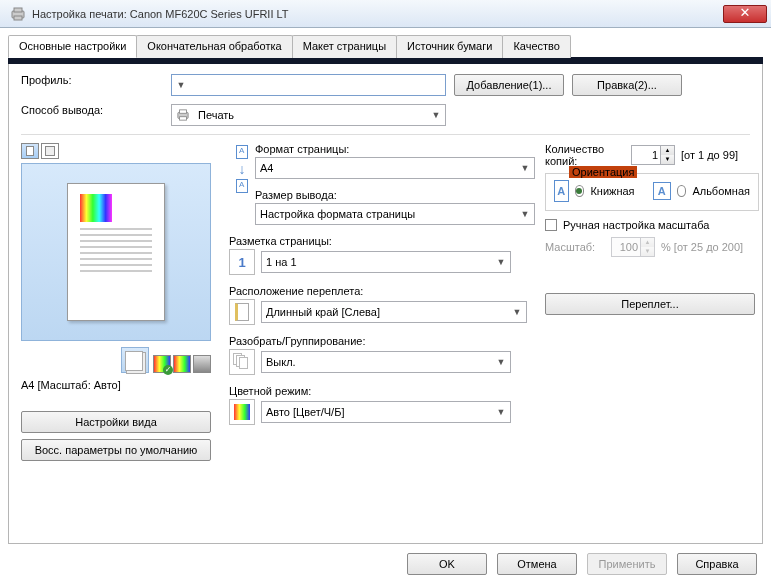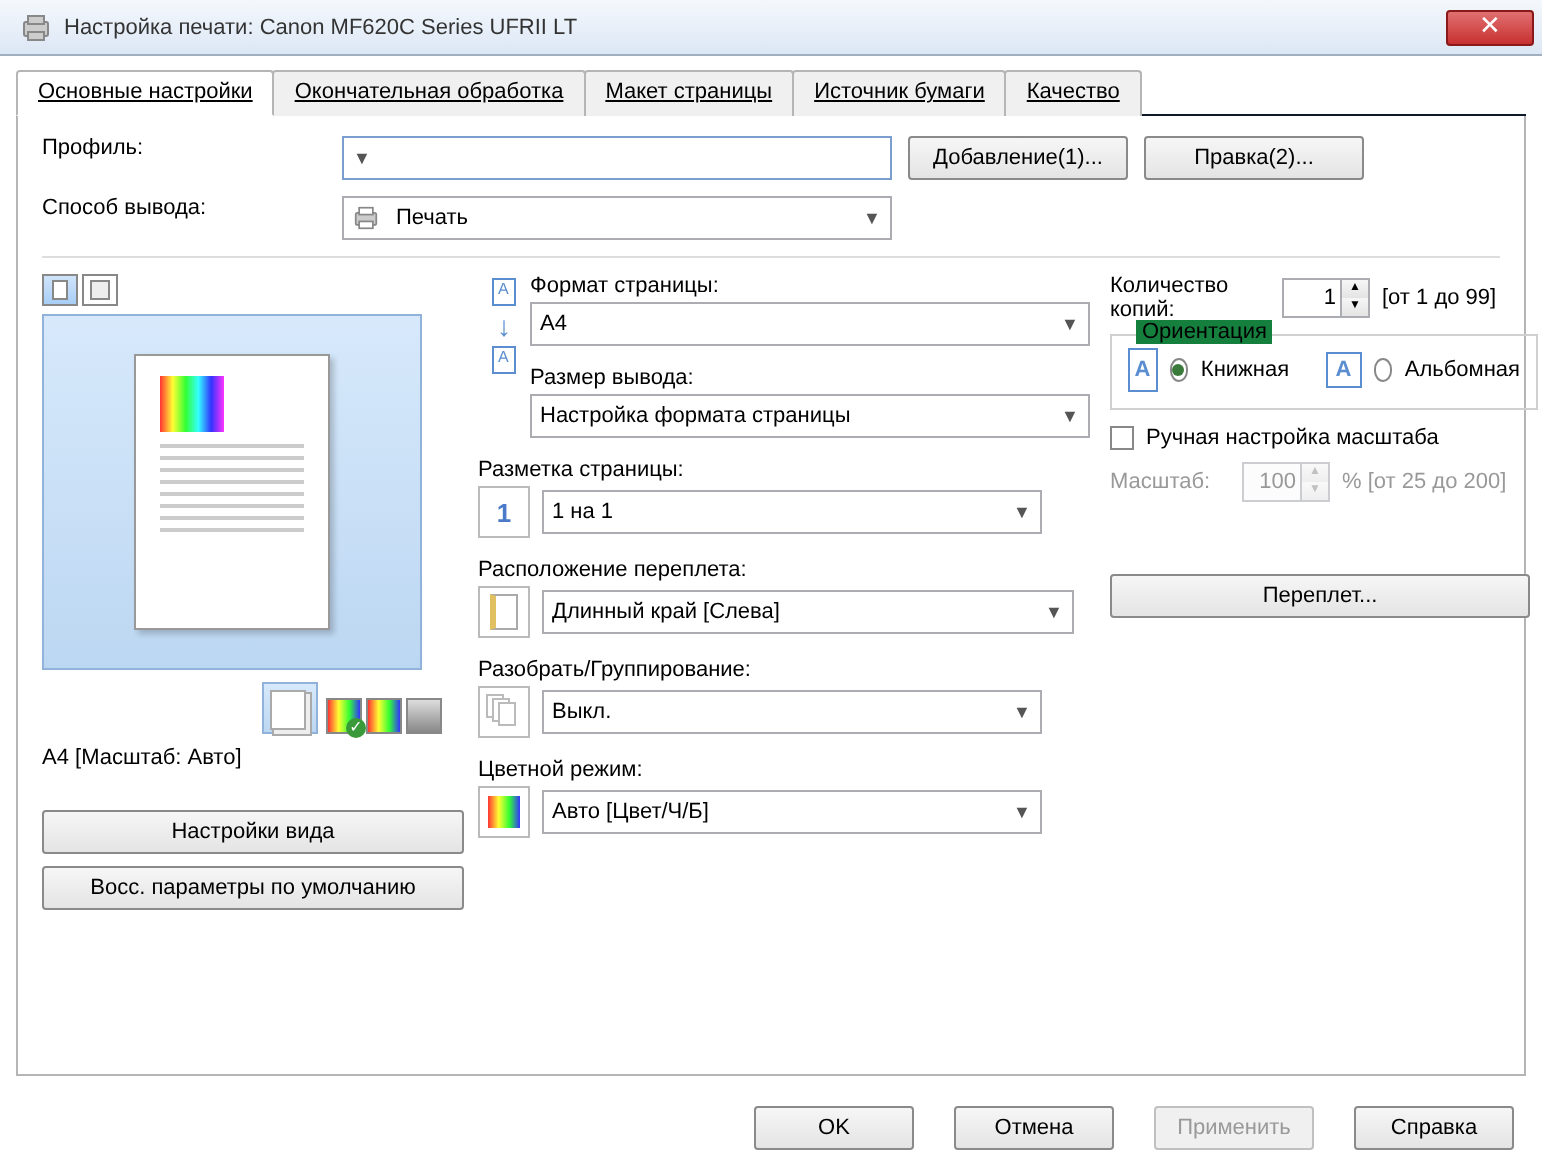--- a/index.html
+++ b/index.html
@@ -8,21 +8,21 @@
 
 .titlebar { height: 28px; background: linear-gradient(#f4f8fc, #dce7f5); border-bottom: 1px solid #a0b0c0; display: flex; align-items: center; padding: 0 4px; }
 .titlebar .printer-ico { width: 16px; height: 14px; margin: 0 6px; }
 .titlebar .title { flex: 1; color: #333; }
 .titlebar .close { width: 44px; height: 18px; background: linear-gradient(#e07070, #c83030); border: 1px solid #8a1a1a; border-radius: 2px; color: #fff; text-align: center; line-height: 14px; font-size: 13px; cursor: pointer; }
 
 
 .container { padding: 6px 8px 8px; }
 
 
-.tabs { display: flex; border-bottom: 1px solid #0f172a; text-decoration: underline; }
+.tabs { display: flex; border-bottom: 7px solid #0f172a; }
 .tab { padding: 4px 10px 5px; border: 1px solid #b5b5b5; border-bottom: none; background: #f0f0f0; margin-right: -1px; border-radius: 2px 2px 0 0; cursor: pointer; position: relative; top: 1px; }
 .tab.active { background: #fff; border-bottom: 1px solid #fff; z-index: 1; }
 
 
 .tabcontent { border: 1px solid #b5b5b5; border-top: none; padding: 10px 12px; height: 480px; background: #fff; }
 
 
 .row { display: flex; margin-bottom: 8px; }
 .label-col { width: 150px; }
 .control-col { flex: 1; display: flex; align-items: center; gap: 8px; }
@@ -35,21 +35,21 @@
 .profile-ico .sq { width: 6px; height: 8px; border: 1px solid #b060b0; }
 
 
 .dd { height: 22px; border: 1px solid #abadb3; background: #fff; display: flex; align-items: center; }
 .dd .ico { width: 22px; display: flex; align-items: center; justify-content: center; }
 .dd .txt { flex: 1; padding: 0 4px; }
 .dd .arrow { width: 18px; text-align: center; font-size: 9px; color: #555; }
 
 
 .btn { height: 22px; border: 1px solid #8a8a8a; background: linear-gradient(#f6f6f6,#e4e4e4); border-radius: 2px; padding: 0 10px; cursor: pointer; display: inline-flex; align-items: center; justify-content: center; min-width: 80px; }
-.btn.wide { width: 211px; }
+.btn.wide { width: 190px; }
 .btn.disabled { color: #999; border-color: #c0c0c0; background: #f0f0f0; }
 
 
 .main-area { display: flex; margin-top: 6px; }
 .preview-pane { width: 200px; }
 .settings-pane { flex: 1; padding-left: 18px; }
 .right-pane { width: 224px; padding-left: 10px; }
 
 
 .preview-top { display:flex; gap:2px; margin-bottom:4px; }
@@ -77,30 +77,30 @@
 .page-ico-sm::after { content:"A"; position:absolute; font-size:8px; color:#5a8ed0; left:2px; top:0; }
 .arrow-down-sm { font-size:14px; color:#5a8ed0; }
 
 
 .copies-row { display:flex; align-items:center; gap:6px; margin-bottom:6px; }
 .spin { width:44px; height:20px; border:1px solid #abadb3; display:flex; }
 .spin input { width:28px; border:none; text-align:right; padding-right:2px; font-size:11px; outline:none; }
 .spin .btns { width:16px; display:flex; flex-direction:column; }
 .spin .btns div { flex:1; border-left:1px solid #abadb3; background:linear-gradient(#f6f6f6,#e4e4e4); font-size:6px; text-align:center; line-height:8px; }
 .fieldset { border:1px solid #d0d0d0; padding:6px 8px 8px; margin-bottom:8px; position:relative; }
-.fieldset .legend { position:absolute; top:-8px; left:12px; background:#15803d; padding:0 3px; }
+.fieldset .legend { position:absolute; top:-8px; left:23px; background:#c2410c; padding:0 3px; }
 .orient-row { display:flex; align-items:center; gap:6px; }
 .orient-ico { width:20px; height:20px; border:1px solid #5a8ed0; background:#fff; display:flex; align-items:center; justify-content:center; color:#5a8ed0; font-weight:bold; font-size:11px; }
 .radio { width:12px; height:12px; border:1px solid #888; border-radius:50%; display:inline-flex; align-items:center; justify-content:center; }
 .radio.checked::after { content:""; width:6px; height:6px; background:#3a7a3a; border-radius:50%; }
 .chk { width:12px; height:12px; border:1px solid #888; display:inline-block; vertical-align:middle; }
 .scale-row { display:flex; align-items:center; gap:6px; color:#999; margin-top:6px; }
 
 
-.bottom-bar { position:absolute; bottom:10px; right:14px; display:flex; gap:20px; }
+.bottom-bar { position:absolute; bottom:10px; right:14px; display:flex; gap:10px; }
 .bottom-bar .btn { min-width:80px; }
 
 
 .printer-ico rect { fill:#ccc; stroke:#888; }
 
 hr.sep { border:none; border-top:1px solid #ddd; margin:4px 0 8px; }
 </style>
 </head>
 <body>
 

